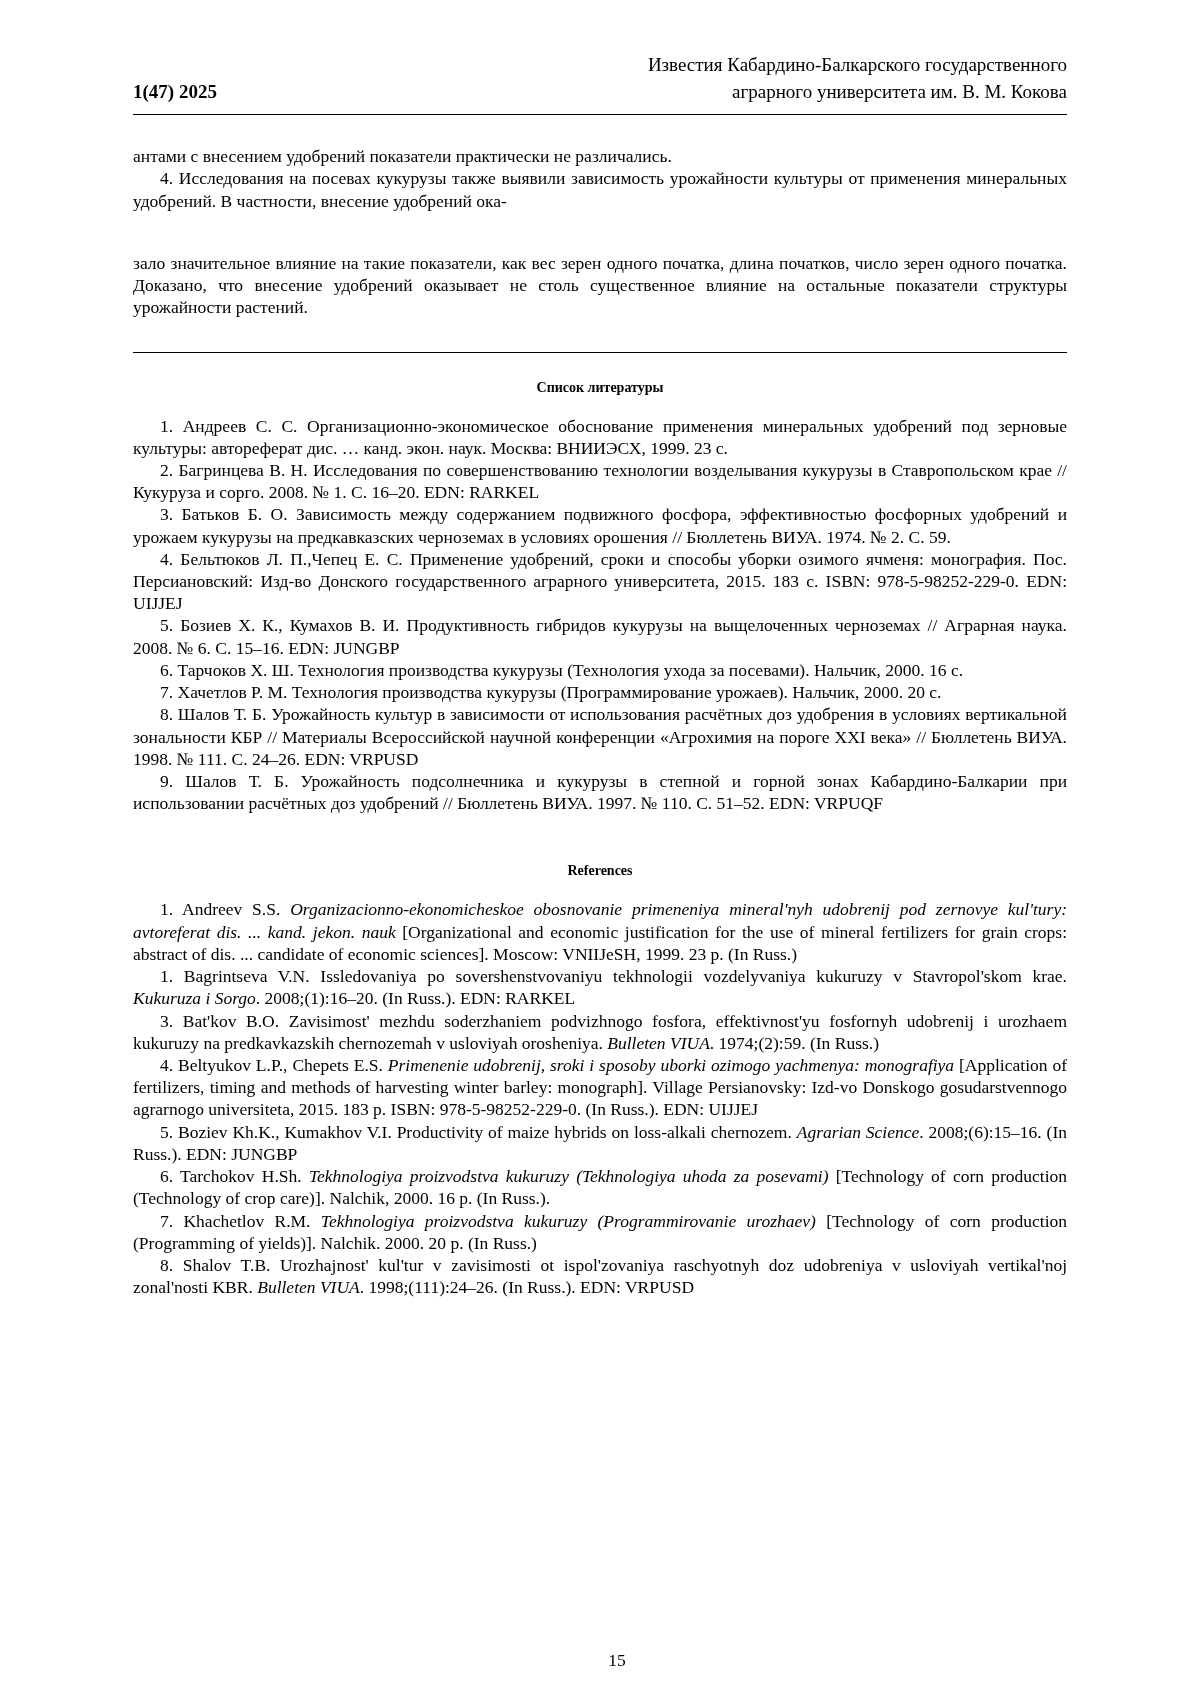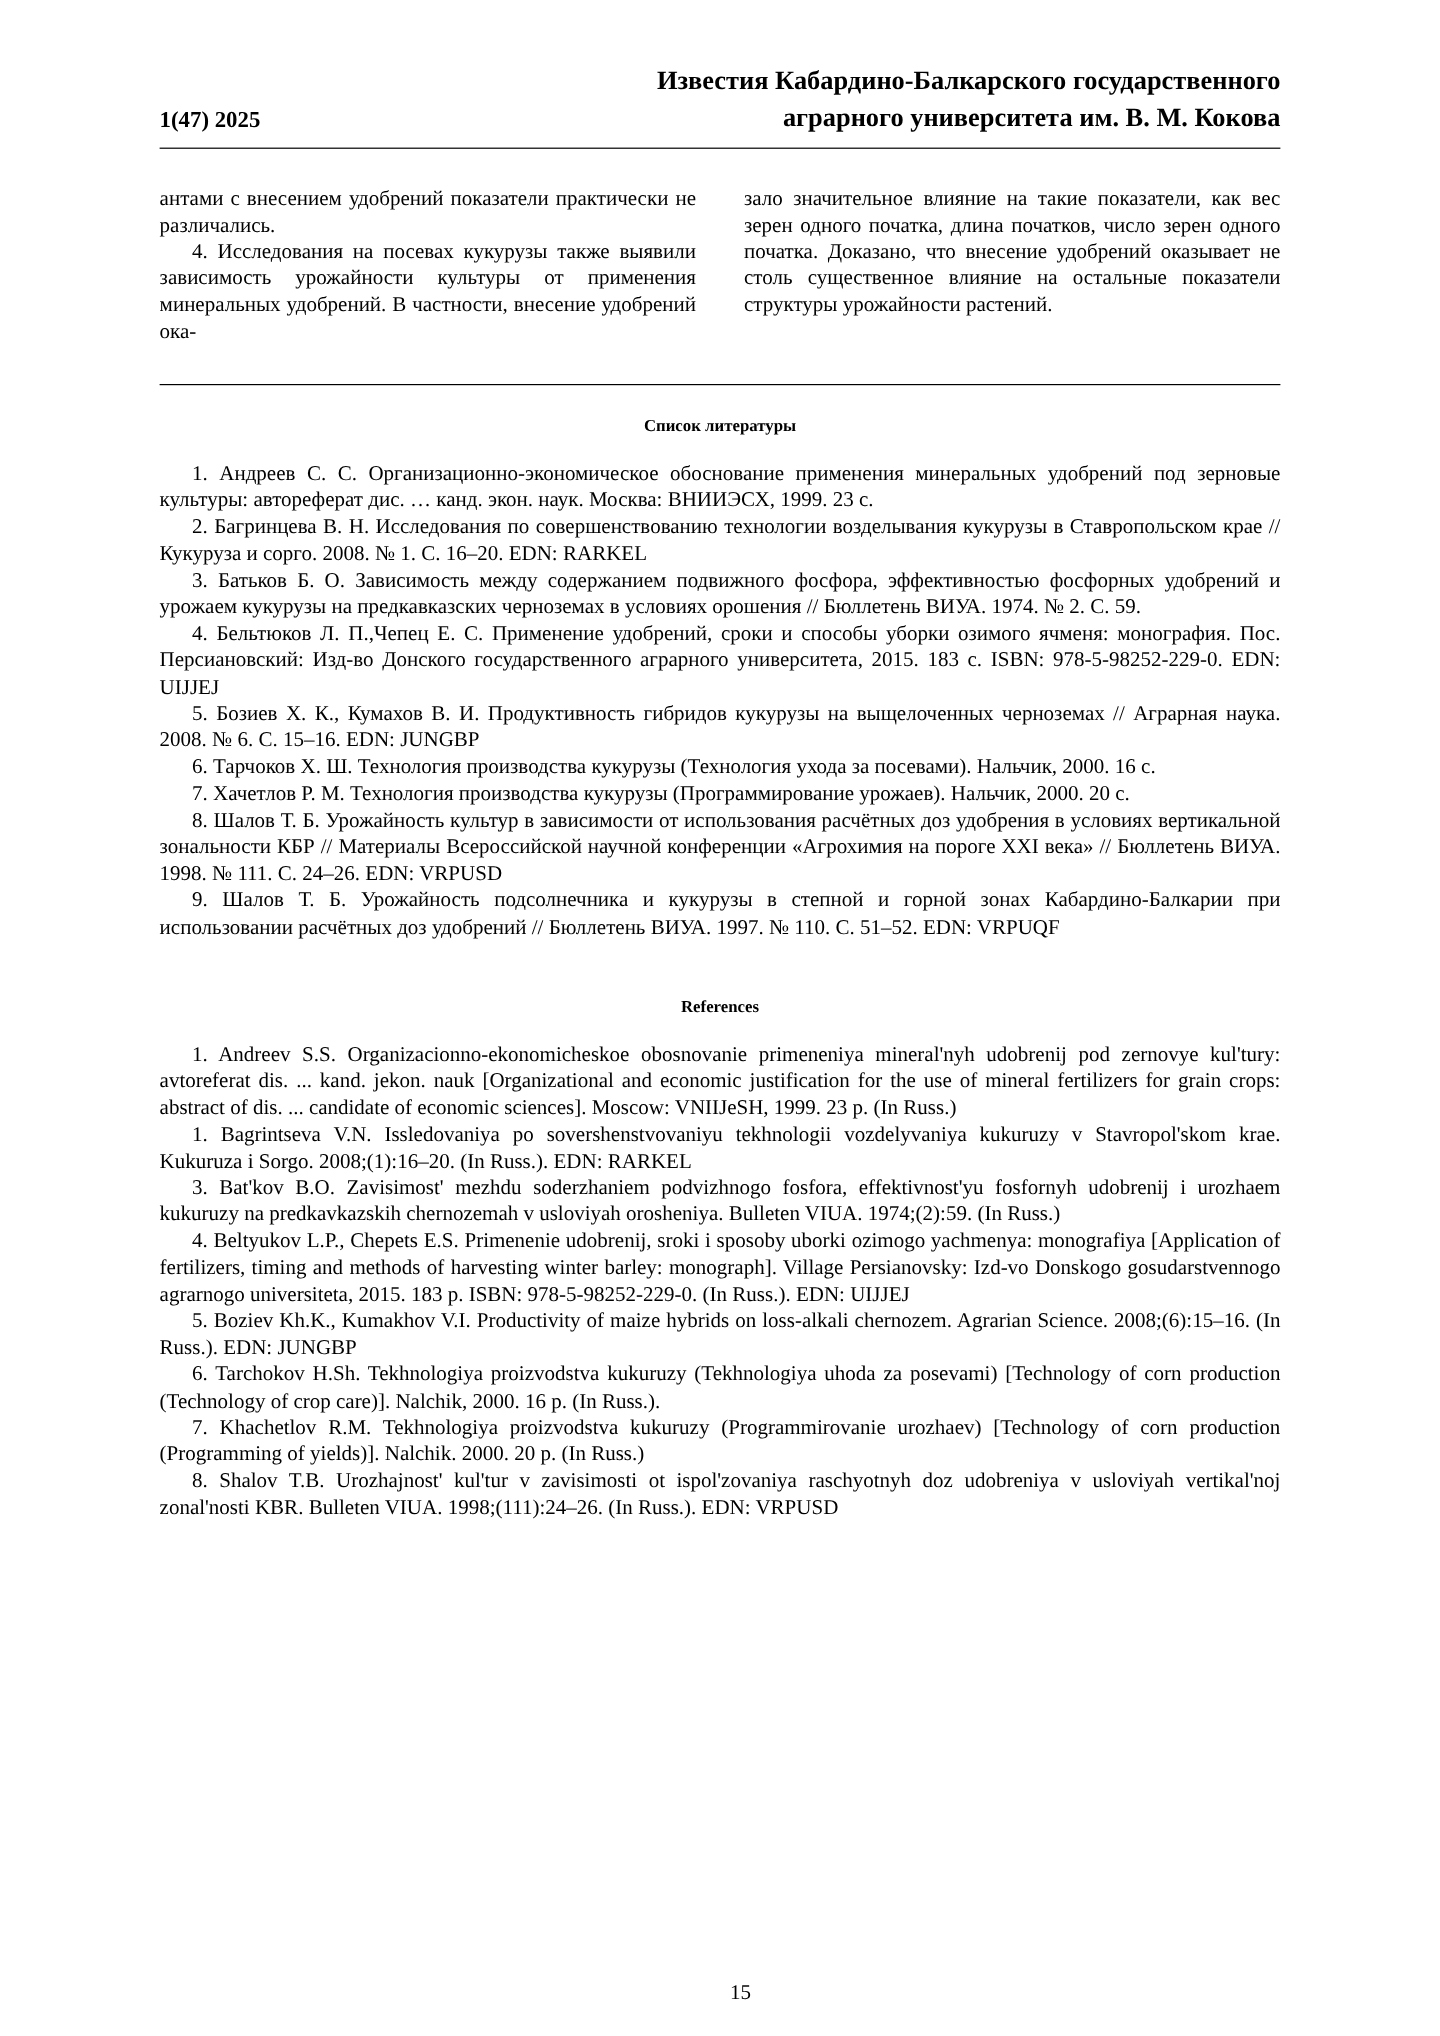--- a/index.html
+++ b/index.html
@@ -25,33 +25,34 @@
     align-items: flex-end;
   }
   .issue {
     font-weight: bold;
     font-size: 19px;
     padding-bottom: 2px;
     white-space: nowrap;
   }
   .journal {
     text-align: right;
-    font-weight: bold;
-    font-size: 22px;
+    font-weight: normal;
+    font-size: 19px;
     line-height: 1.4;
   }
   .rule {
     border-top: 1.5px solid #000;
     margin-top: 9px;
     height: 0;
   }
   .columns {
     display: flex;
     gap: 40px;
     margin-top: 30px;
+    flex-direction: column;
   }
   .col {
     flex: 1;
     text-align: justify;
     line-height: 1.27;
   }
   .col p { margin: 0; }
   p.indent { text-indent: 27px; }
   .divider2 {
     border-top: 1.5px solid #000;
@@ -67,21 +68,21 @@
   .refs-gap { margin-top: 49px; }
   .items {
     margin-top: 19px;
     text-align: justify;
     line-height: 1.27;
   }
   .items p {
     margin: 0;
     text-indent: 27px;
   }
-  .it { }
+  .it { font-style: italic; }
   .footer {
     position: absolute;
     bottom: 26px;
     left: 150px;
     width: 934px;
     text-align: center;
   }
 </style>
 </head>
 <body>

